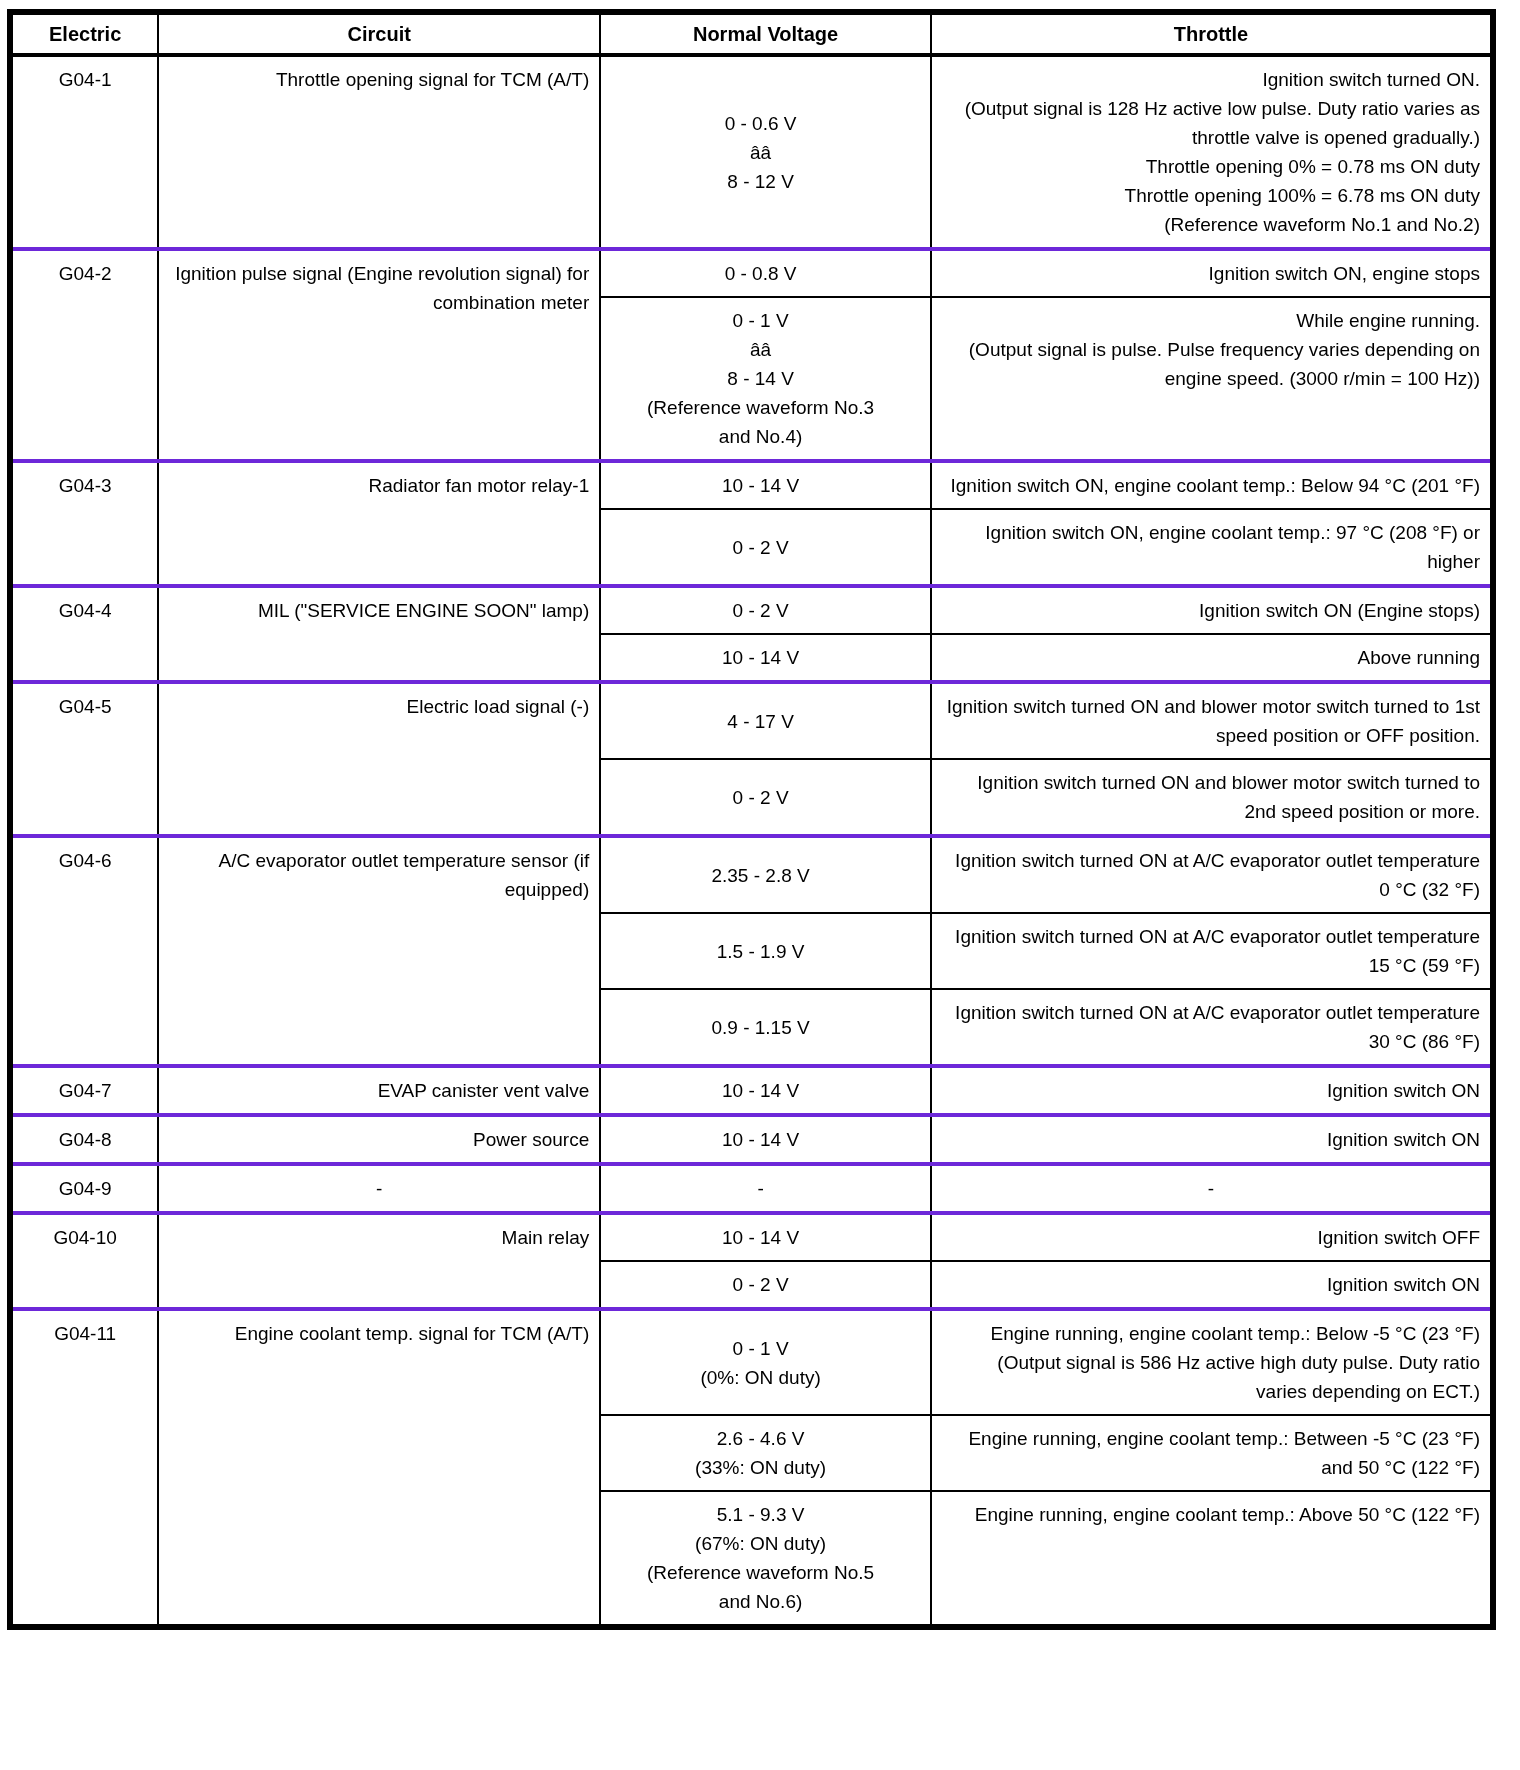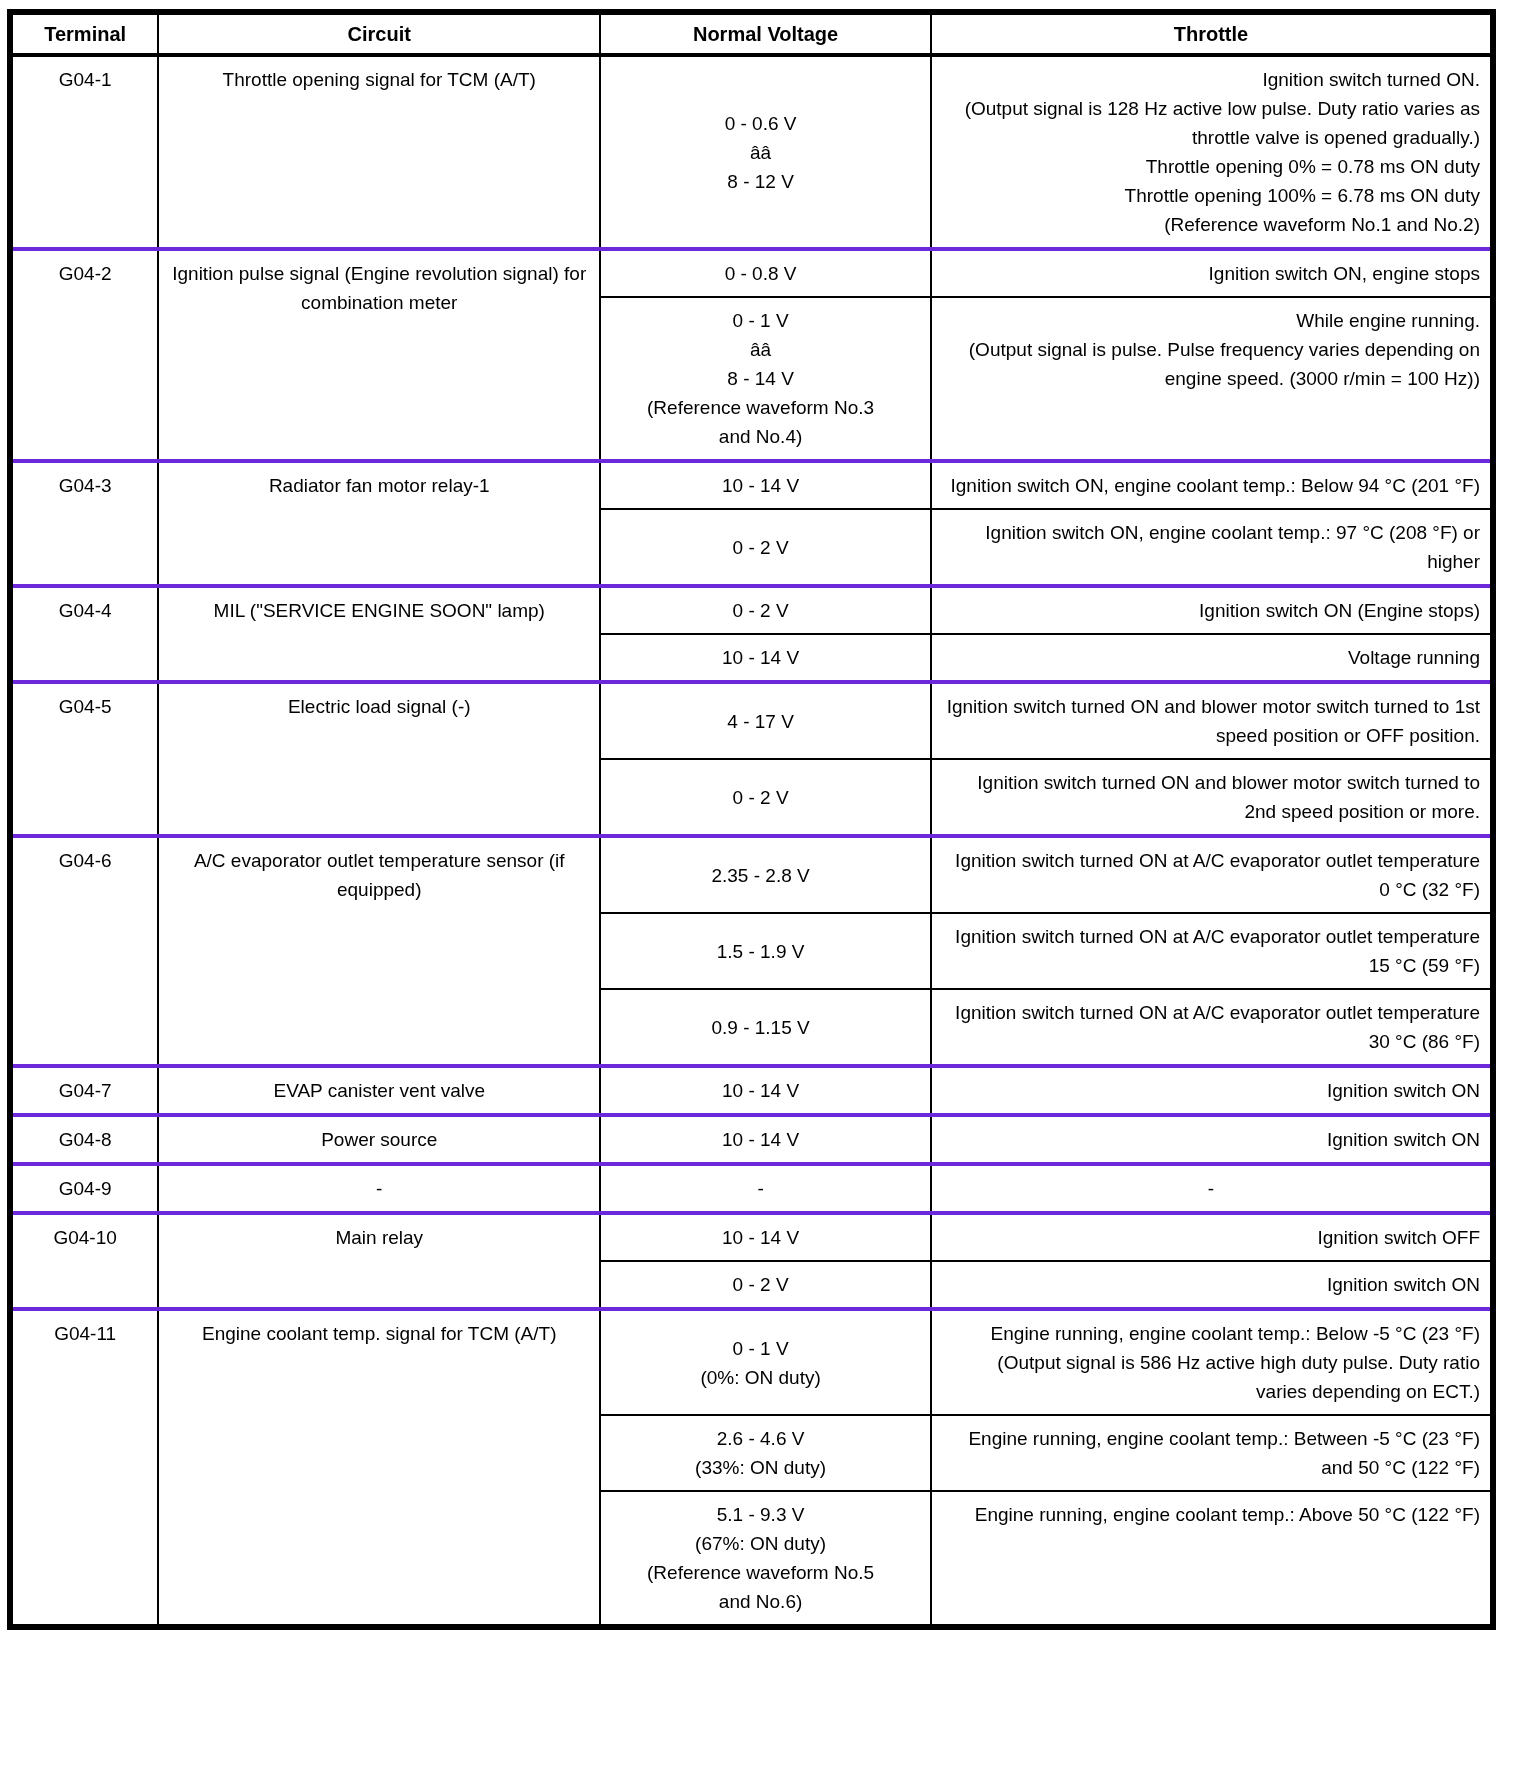--- a/index.html
+++ b/index.html
@@ -56,39 +56,39 @@
     text-align: center;
     padding-left: 4px;
     padding-right: 4px;
   }
   td.volt {
     text-align: center;
     vertical-align: middle;
     padding-left: 6px;
     padding-right: 16px;
   }
-  td.circ { text-align: center; }
+  td.circ { text-align: right; }
   td.cond { text-align: right; }
   tr.dash-row td.circ,
   tr.dash-row td.cond { text-align: center; }
 </style>
 </head>
 <body>
 
 <div class="page">
   <table class="volt-table">
     <colgroup>
       <col class="c-terminal">
       <col class="c-circuit">
       <col class="c-voltage">
       <col class="c-condition">
     </colgroup>
     <thead>
       <tr>
-        <th>Terminal</th>
+        <th>Electric</th>
         <th>Circuit</th>
         <th>Normal Voltage</th>
         <th>Throttle</th>
       </tr>
     </thead>
     <tbody>
 
       <tr class="group">
         <td class="term">G04-1</td>
         <td class="circ">Throttle opening signal for TCM (A/T)</td>
@@ -130,21 +130,21 @@
       </tr>
 
       <tr class="group">
         <td class="term" rowspan="2">G04-4</td>
         <td class="circ" rowspan="2">MIL ("SERVICE ENGINE SOON" lamp)</td>
         <td class="volt">0 - 2 V</td>
         <td class="cond">Ignition switch ON (Engine stops)</td>
       </tr>
       <tr>
         <td class="volt">10 - 14 V</td>
-        <td class="cond">Voltage running</td>
+        <td class="cond">Above running</td>
       </tr>
 
       <tr class="group">
         <td class="term" rowspan="2">G04-5</td>
         <td class="circ" rowspan="2">Electric load signal (-)</td>
         <td class="volt">4 - 17 V</td>
         <td class="cond">Ignition switch turned ON and blower motor switch turned to 1st speed position or OFF position.</td>
       </tr>
       <tr>
         <td class="volt">0 - 2 V</td>

